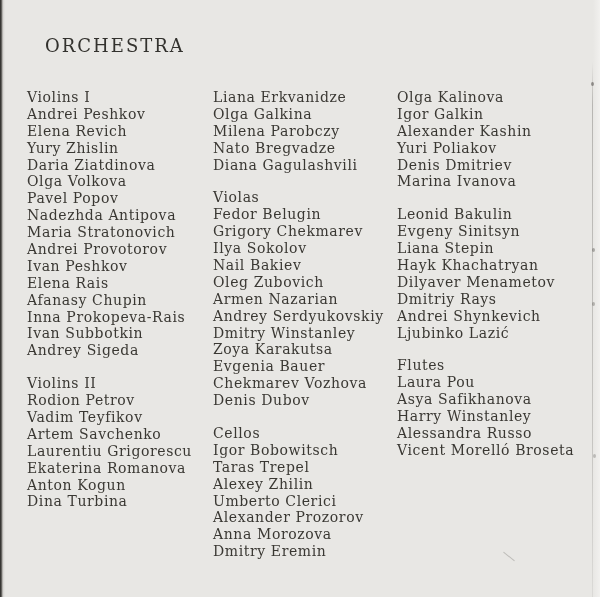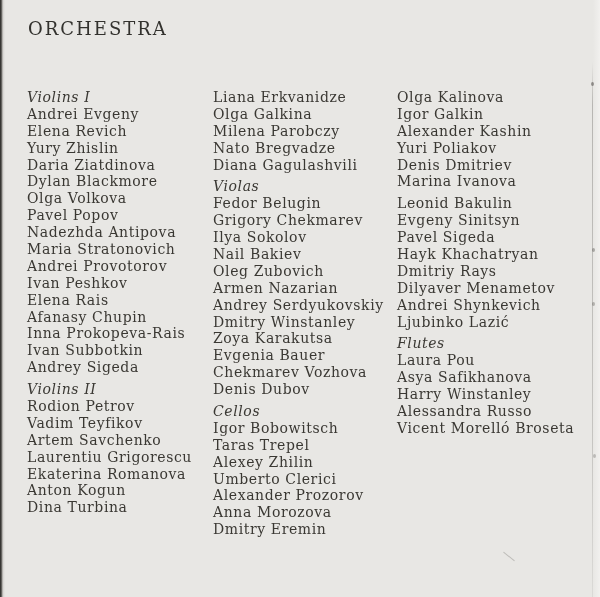--- a/index.html
+++ b/index.html
@@ -16,42 +16,42 @@
     height: 597px;
     background:
       radial-gradient(ellipse at 72% 28%, #edecc e, transparent 0),
       radial-gradient(ellipse at 70% 25%, #ecebe8 0%, #e8e7e4 55%, #e3e2df 100%);
     background-color: #e8e7e4;
   }
   .title {
     position: absolute;
     left: 28px;
     top: 18px;
-    margin: 0;
+    margin: 17px;
     font-size: 18px;
     font-weight: normal;
     letter-spacing: 2px;
     color: #33322e;
     white-space: nowrap;
   }
   .columns { position: absolute; left: 0; top: 0; width: 100%; height: 100%; }
   .column {
     position: absolute;
     top: 89px;
     font-size: 14px;
     line-height: 16.9px;
     letter-spacing: 0.6px;
     color: #3a3833;
     white-space: nowrap;
   }
   .column:nth-child(1) { left: 27px; }
   .column:nth-child(2) { left: 213px; }
   .column:nth-child(3) { left: 397px; }
-  .section + .section { margin-top: 5px; }
-  .heading { font-style: italic; }
+  .section + .section { margin-top: 16px; }
+  .heading { }
   .name, .heading { height: 16.9px; }
   
   .edge-left {
     position: absolute;
     left: 0; top: 0;
     width: 5px; height: 100%;
     background: linear-gradient(to right,
       #343330 0px, #3b3a37 1px, #8f8d89 2px,
       rgba(190,188,184,0.45) 3px, rgba(200,198,194,0.0) 5px);
   }
@@ -90,25 +90,24 @@
 </style>
 </head>
 <body>
 
 <div class="page">
   <h1 class="title">ORCHESTRA</h1>
   <div class="columns">
       <div class="column">
         <div class="section">
           <div class="heading">Violins I</div>
-          <div class="name">Andrei Evgeny</div>
+          <div class="name">Andrei Peshkov</div>
           <div class="name">Elena Revich</div>
           <div class="name">Yury Zhislin</div>
           <div class="name">Daria Ziatdinova</div>
-          <div class="name">Dylan Blackmore</div>
           <div class="name">Olga Volkova</div>
           <div class="name">Pavel Popov</div>
           <div class="name">Nadezhda Antipova</div>
           <div class="name">Maria Stratonovich</div>
           <div class="name">Andrei Provotorov</div>
           <div class="name">Ivan Peshkov</div>
           <div class="name">Elena Rais</div>
           <div class="name">Afanasy Chupin</div>
           <div class="name">Inna Prokopeva-Rais</div>
           <div class="name">Ivan Subbotkin</div>
@@ -164,24 +163,24 @@
           <div class="name">Olga Kalinova</div>
           <div class="name">Igor Galkin</div>
           <div class="name">Alexander Kashin</div>
           <div class="name">Yuri Poliakov</div>
           <div class="name">Denis Dmitriev</div>
           <div class="name">Marina Ivanova</div>
         </div>
         <div class="section">
           <div class="name">Leonid Bakulin</div>
           <div class="name">Evgeny Sinitsyn</div>
-          <div class="name">Pavel Sigeda</div>
+          <div class="name">Liana Stepin</div>
           <div class="name">Hayk Khachatryan</div>
+          <div class="name">Dilyaver Menametov</div>
           <div class="name">Dmitriy Rays</div>
-          <div class="name">Dilyaver Menametov</div>
           <div class="name">Andrei Shynkevich</div>
           <div class="name">Ljubinko Lazić</div>
         </div>
         <div class="section">
           <div class="heading">Flutes</div>
           <div class="name">Laura Pou</div>
           <div class="name">Asya Safikhanova</div>
           <div class="name">Harry Winstanley</div>
           <div class="name">Alessandra Russo</div>
           <div class="name">Vicent Morelló Broseta</div>

